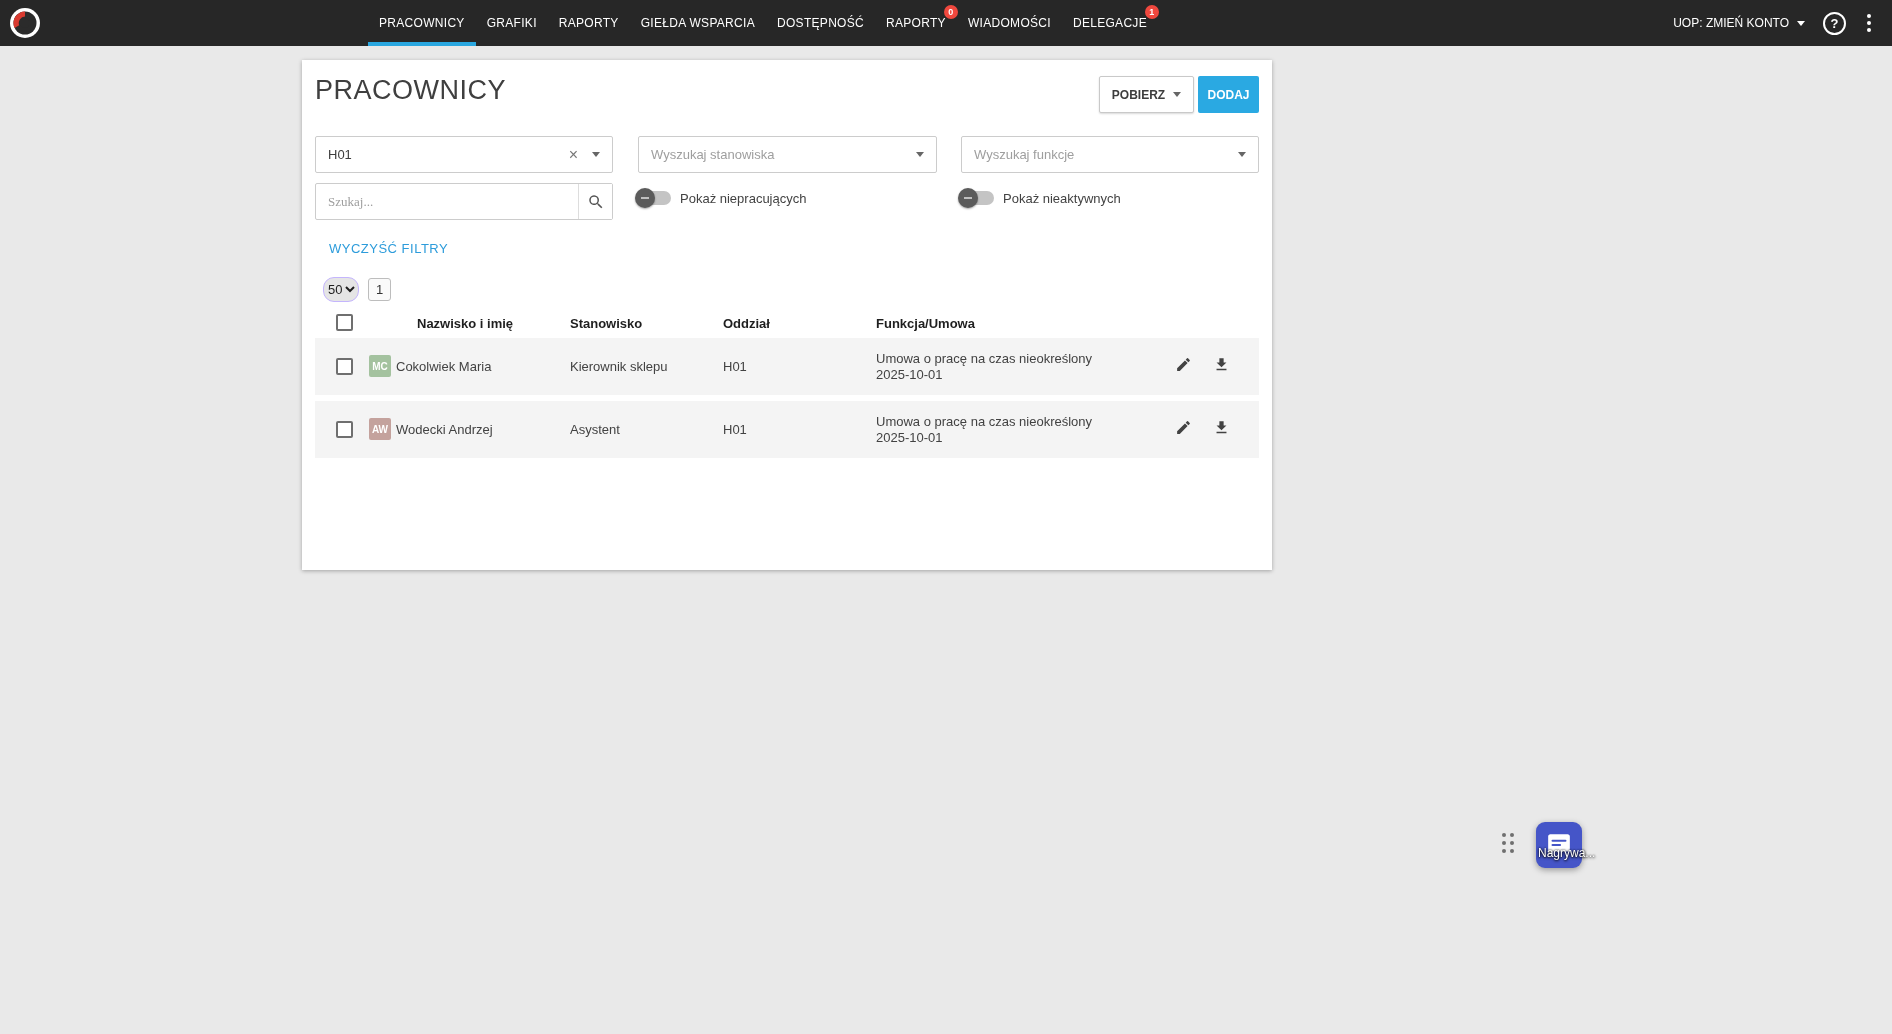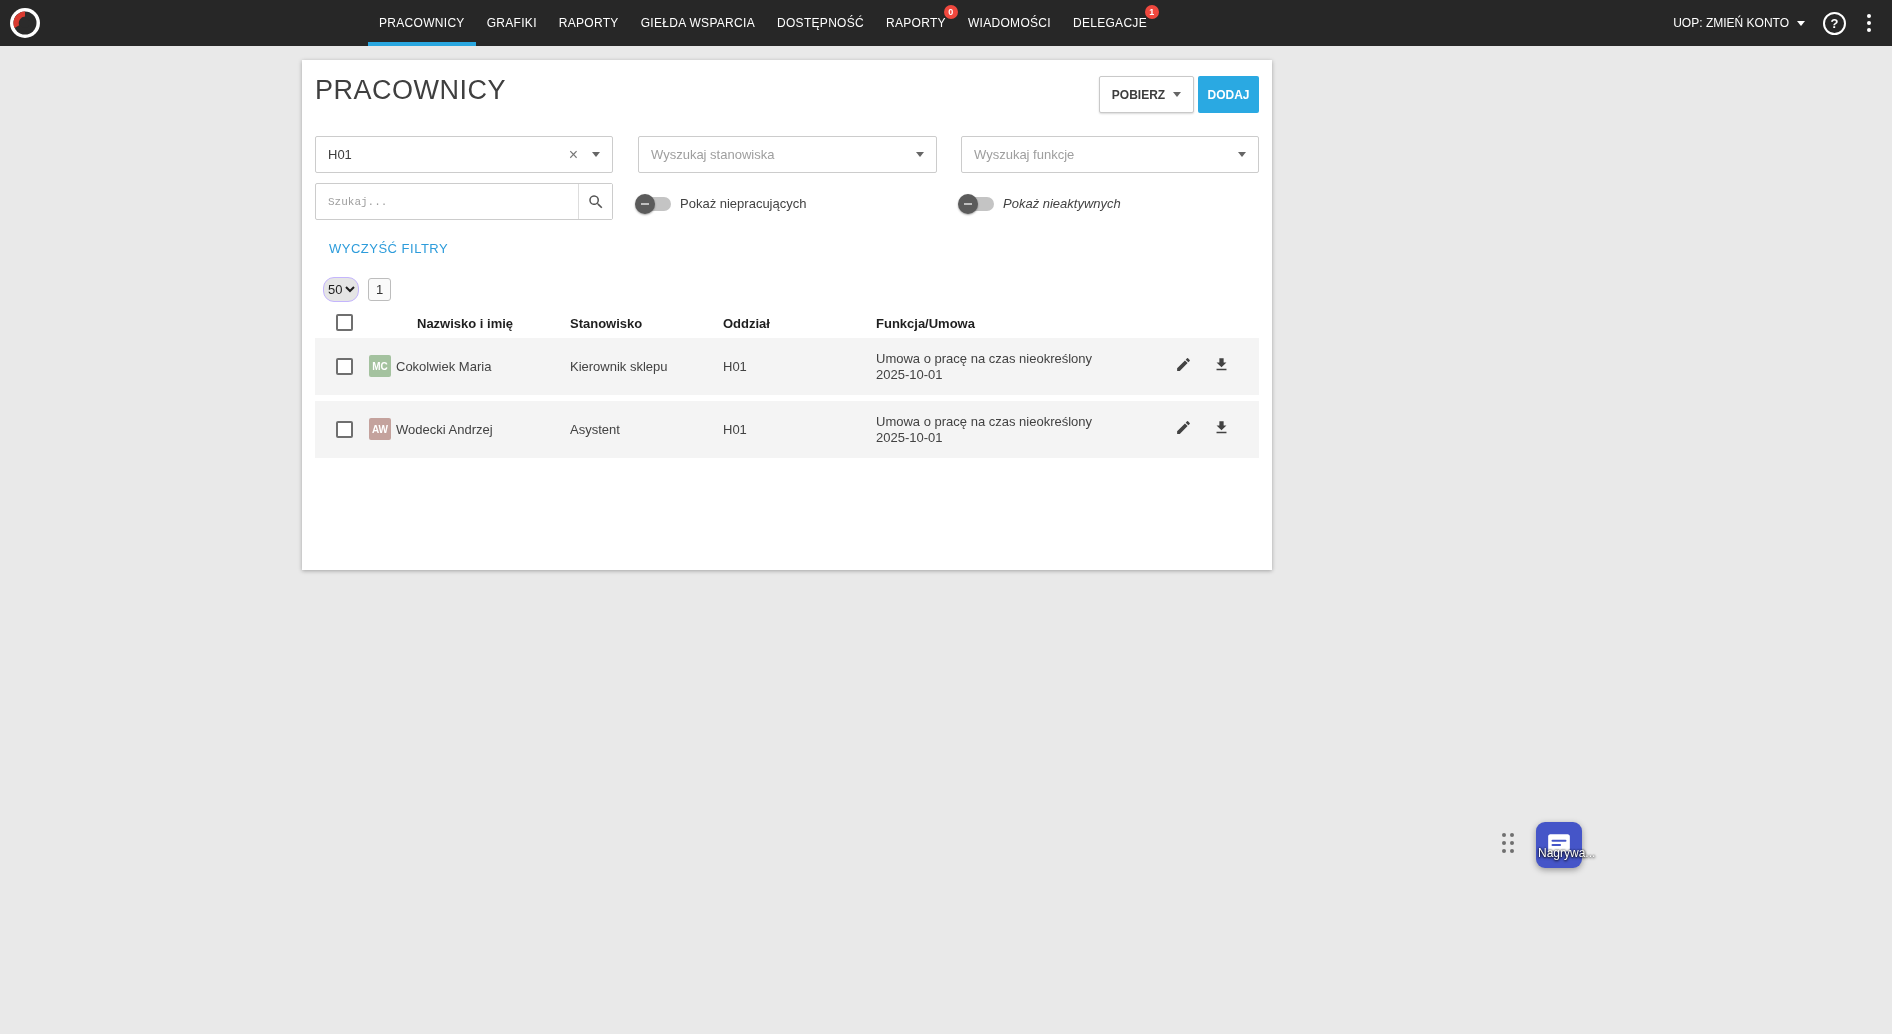--- a/index.html
+++ b/index.html
@@ -31,27 +31,27 @@
 
   .select { position:absolute; top:76px; height:37px; border:1px solid #ccc; border-radius:2px; background:#fff; display:flex; align-items:center; padding:0 12px; font-size:13px; cursor:pointer; }
   .sel-1 { left:13px; width:298px; }
   .sel-2 { left:336px; width:299px; }
   .sel-3 { left:659px; width:298px; }
   .sel-value { color:#3d3d3d; flex:1; }
   .sel-ph { color:#9e9e9e; flex:1; }
   .clear-x { color:#777; font-size:16px; margin-right:14px; cursor:pointer; line-height:1; }
 
   .search-group { position:absolute; left:13px; top:123px; width:298px; height:37px; border:1px solid #ccc; border-radius:2px; background:#fff; display:flex; }
-  .search-input { flex:1; border:none; outline:none; padding:0 12px; font-size:11px; color:#0369a1; font-family:Liberation Mono, monospace; background:transparent; }
+  .search-input { flex:1; border:none; outline:none; padding:0 12px; font-size:13px; color:#0369a1; font-family:Liberation Serif, serif; background:transparent; }
   .search-input::placeholder { color:#9e9e9e; }
   .search-btn { width:34px; border-left:1px solid #ddd; display:flex; align-items:center; justify-content:center; cursor:pointer; background:#fff; }
 
-  .toggle-row { position:absolute; top:131px; height:20px; display:flex; align-items:flex-end; gap:9px; }
+  .toggle-row { position:absolute; top:131px; height:20px; display:flex; align-items:flex-start; gap:9px; }
   .t1 { left:336px; }
-  .t2 { left:659px;font-style:italic; }
+  .t2 { left:659px; }
   .toggle { position:relative; width:33px; height:14px; background:#c4c4c4; border-radius:7px; cursor:pointer; }
   .knob { position:absolute; left:-3px; top:-3px; width:20px; height:20px; border-radius:50%; background:#5b5b5b; box-shadow:0 1px 2px rgba(0,0,0,.35); display:flex; align-items:center; justify-content:center; }
   .knob::after { content:""; width:8px; height:2px; background:#bfbfbf; }
   .toggle-label { font-size:13px; color:#424242; white-space:nowrap; }
 
   .clear-filters { position:absolute; left:27px; top:181px; font-size:13px; color:#2D9CDB; letter-spacing:.5px; cursor:pointer; }
 
   .page-size { position:absolute; left:21px; top:217px; width:36px; height:25px; font-size:13px; font-family:inherit; color:#1f1f1f; border:1px solid #c4b5fd; border-radius:11px; background:#e5e5e5; cursor:pointer; }
   .page-btn { position:absolute; left:66px; top:218px; width:23px; height:23px; border:1px solid #bdbdbd; border-radius:3px; background:#fafafa; color:#333; font-size:13px; display:flex; align-items:center; justify-content:center; cursor:pointer; }
 

